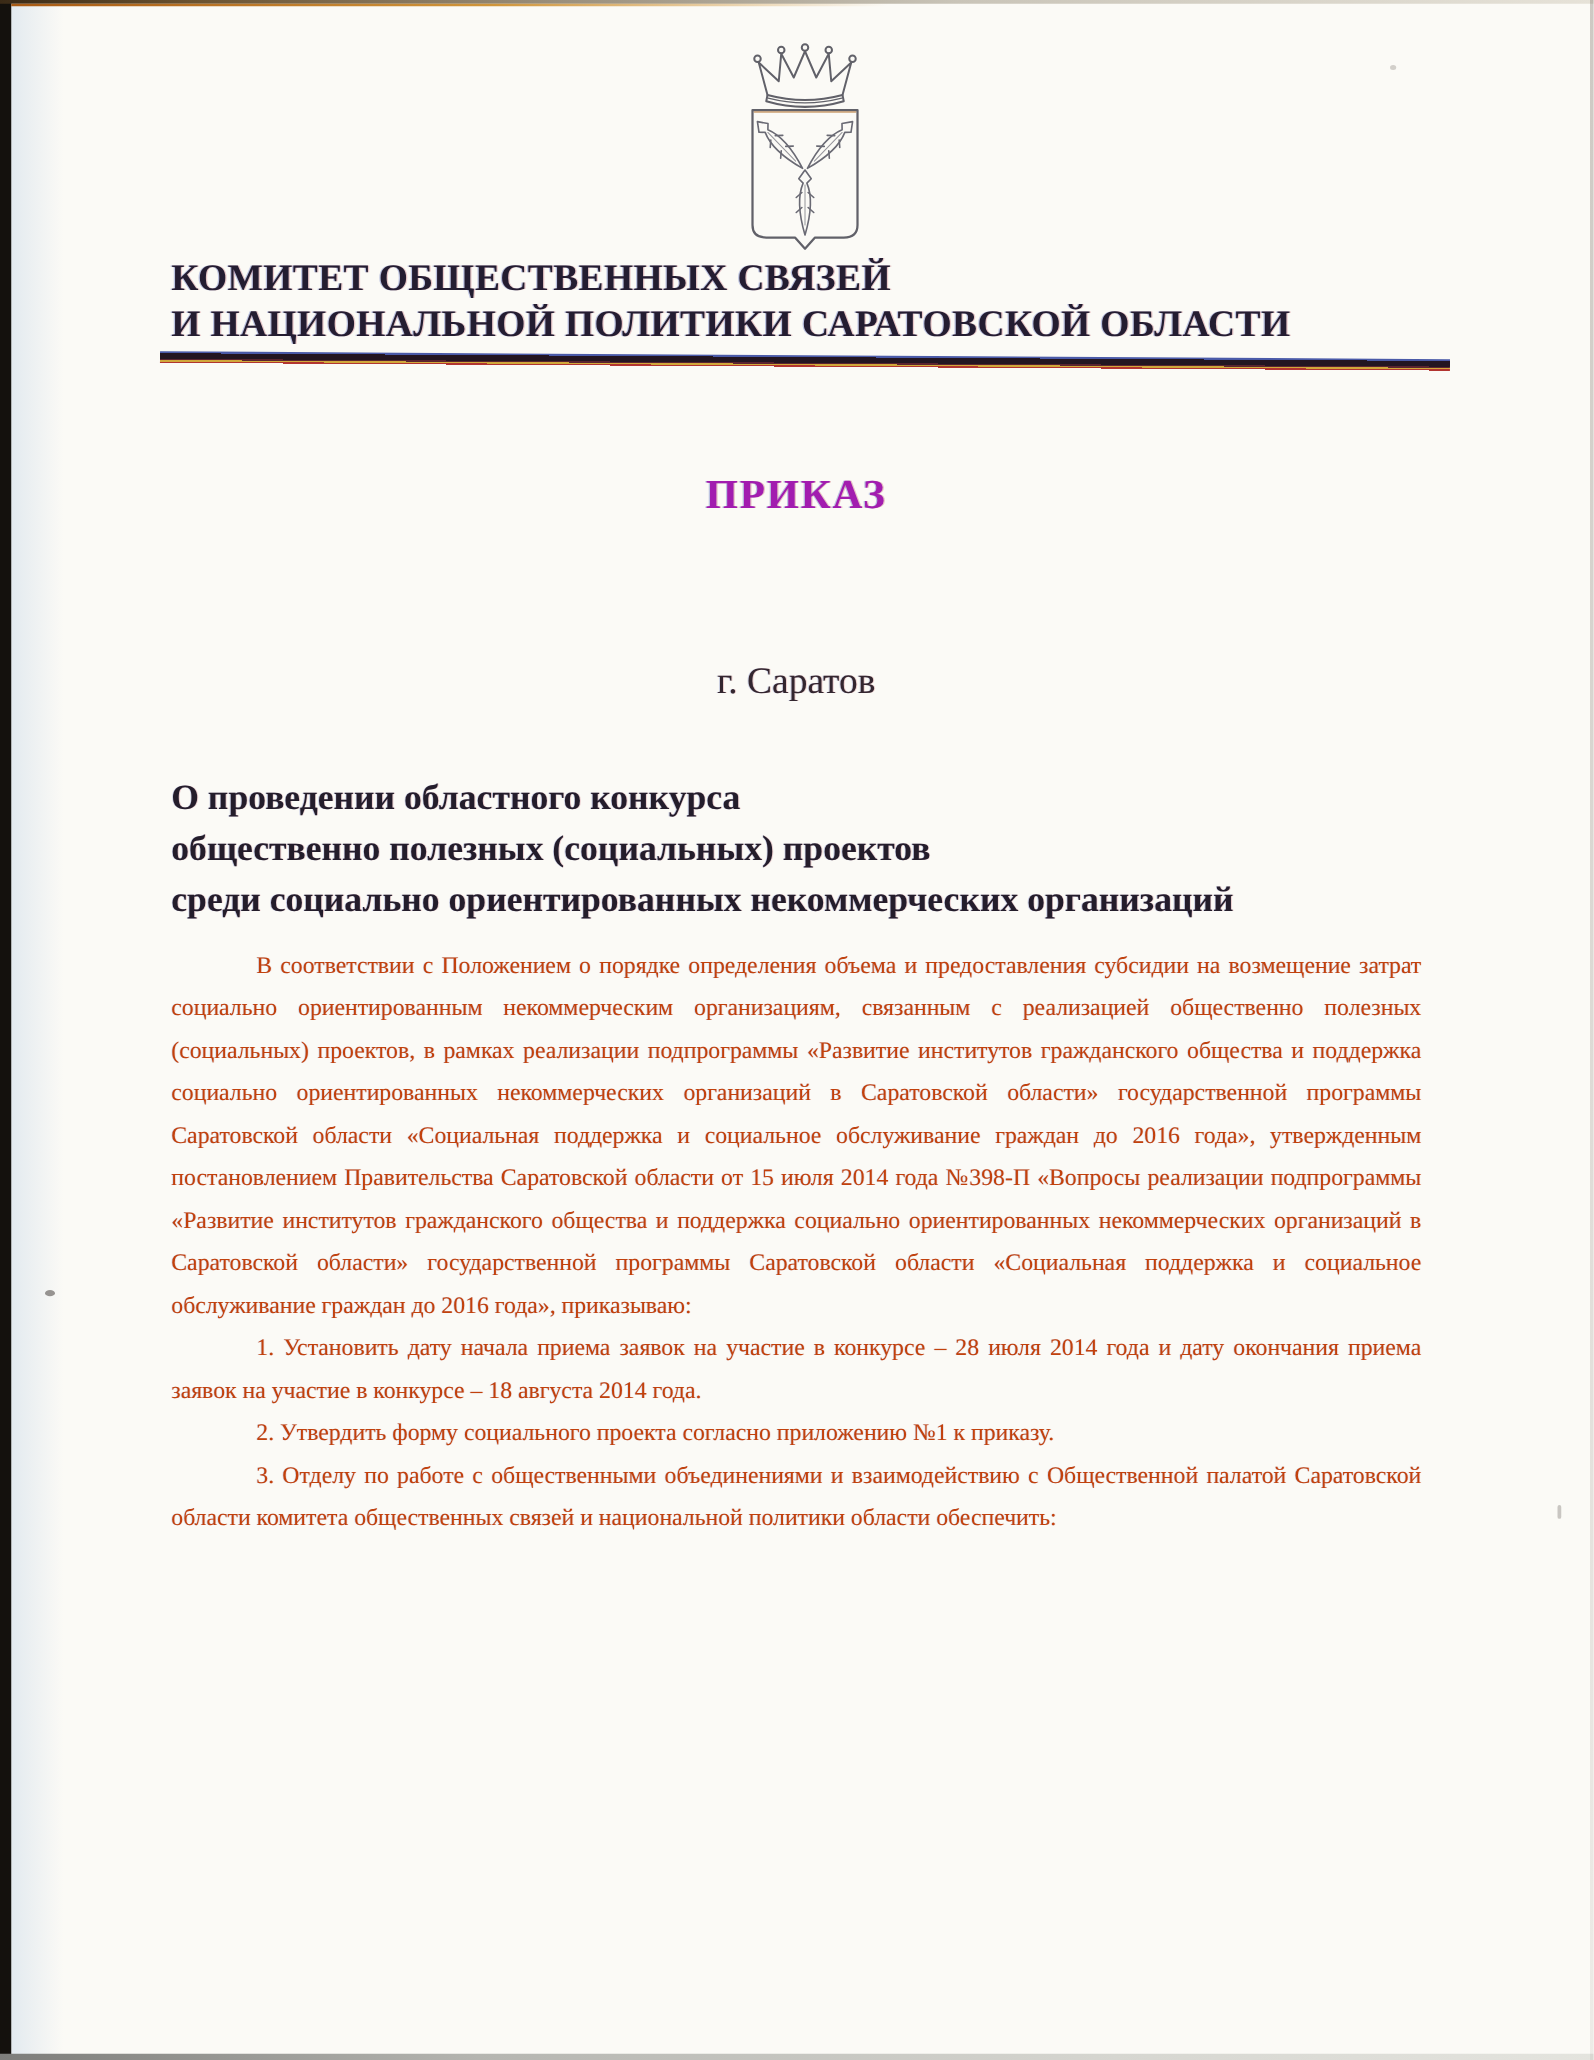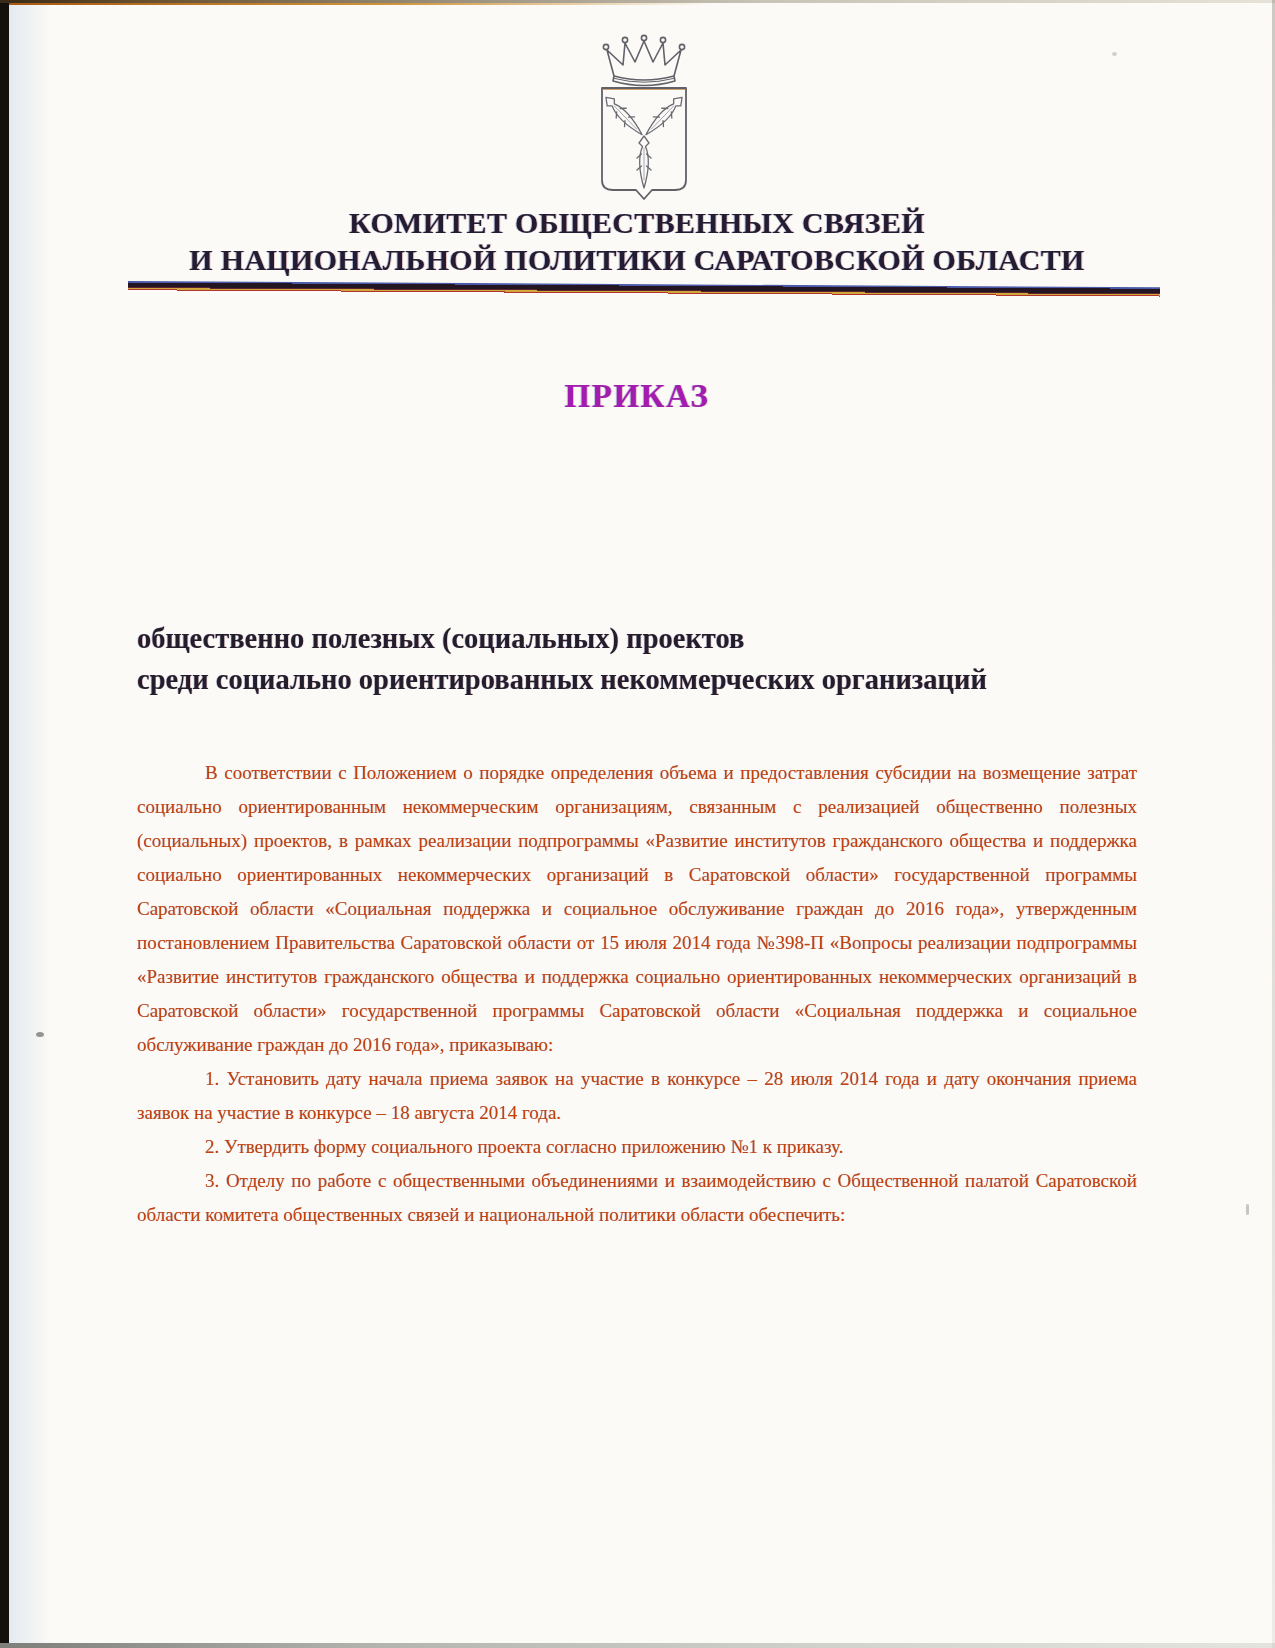--- a/index.html
+++ b/index.html
@@ -42,21 +42,21 @@
   .speck1{left:36px;top:1032px;width:8px;height:5px;background:#3a3430;opacity:.5;filter:blur(.5px);}
   .speck2{left:1112px;top:52px;width:5px;height:4px;background:#6a625a;opacity:.28;filter:blur(.5px);}
   .speck3{left:1246px;top:1204px;width:3px;height:11px;background:#55504a;opacity:.3;border-radius:2px;}
 
   .emblem{position:absolute;left:580px;top:34px;width:128px;height:172px;}
 
   .content{position:absolute;left:137px;width:1000px;top:0;height:100%;}
 
   .org-header{
     position:absolute;top:204px;width:100%;
-    text-align:center;font-weight:bold;font-size:30px;line-height:37px;
+    text-align:left;font-weight:bold;font-size:30px;line-height:37px;
     color:#241d31;letter-spacing:.3px;
     text-shadow:1px 0 0 rgba(170,30,50,.22),-1px 0 0 rgba(30,55,170,.28);
   }
   .rule{
     position:absolute;top:281px;left:-9px;width:1032px;height:10px;
     background:linear-gradient(to bottom,
       var(--rule-blue-edge,#4a5aa8) 0px 1.5px,
       var(--rule-core,#231521) 1.5px 6px,
       #5a2430 6px 7px,
       var(--rule-gold-edge,#d0a83a) 7px 8.2px,
@@ -140,22 +140,24 @@
     <div class="org-header">
       <div>КОМИТЕТ ОБЩЕСТВЕННЫХ СВЯЗЕЙ</div>
       <div>И НАЦИОНАЛЬНОЙ ПОЛИТИКИ САРАТОВСКОЙ ОБЛАСТИ</div>
     </div>
 
     <div class="rule"></div>
 
     <div class="doc-title">ПРИКАЗ</div>
 
 
+    <div class="place-line">г. Саратов</div>
 
     <div class="subject">
+      <div>О проведении областного конкурса</div>
       <div>общественно полезных (социальных) проектов</div>
       <div>среди социально ориентированных некоммерческих организаций</div>
     </div>
 
     <div class="body">
       <p>В соответствии с Положением о порядке определения объема и предоставления субсидии на возмещение затрат социально ориентированным некоммерческим организациям, связанным с реализацией общественно полезных (социальных) проектов, в рамках реализации подпрограммы «Развитие институтов гражданского общества и поддержка социально ориентированных некоммерческих организаций в Саратовской области» государственной программы Саратовской области «Социальная поддержка и социальное обслуживание граждан до 2016 года», утвержденным постановлением Правительства Саратовской области от 15 июля 2014 года №398-П «Вопросы реализации подпрограммы «Развитие институтов гражданского общества и поддержка социально ориентированных некоммерческих организаций в Саратовской области» государственной программы Саратовской области «Социальная поддержка и социальное обслуживание граждан до 2016 года», приказываю:</p>
       <p>1. Установить дату начала приема заявок на участие в конкурсе – 28 июля 2014 года и дату окончания приема заявок на участие в конкурсе – 18 августа 2014 года.</p>
       <p>2. Утвердить форму социального проекта согласно приложению №1 к приказу.</p>
       <p>3. Отделу по работе с общественными объединениями и взаимодействию с Общественной палатой Саратовской области комитета общественных связей и национальной политики области обеспечить:</p>
     </div>

